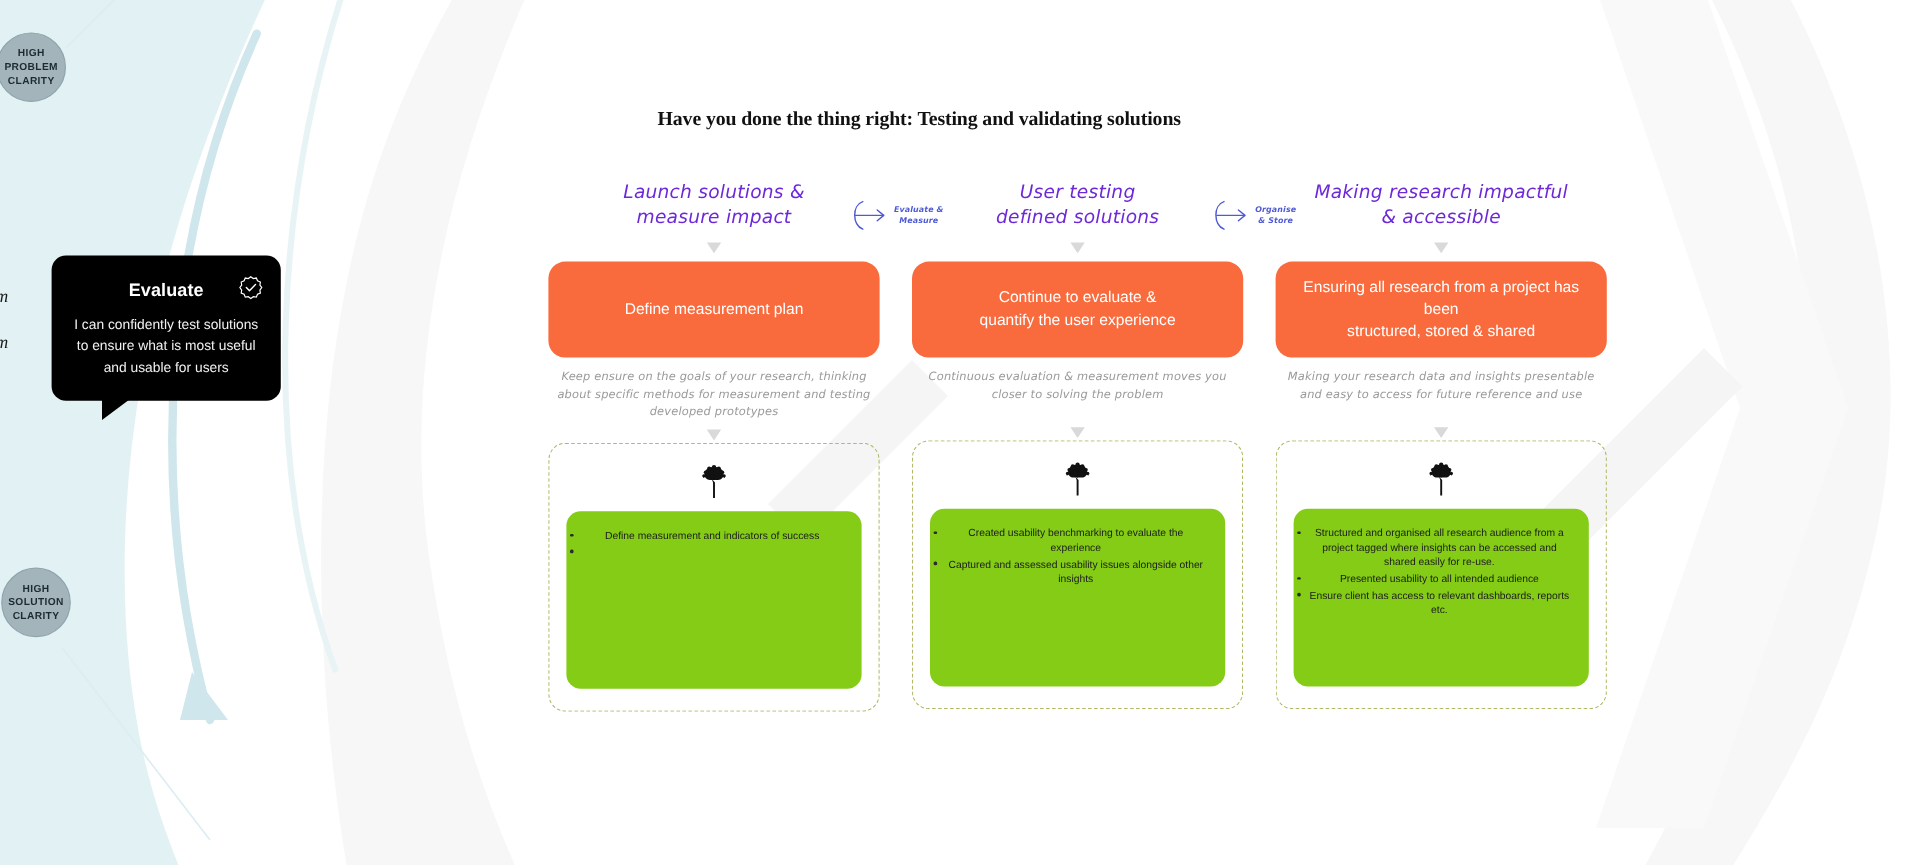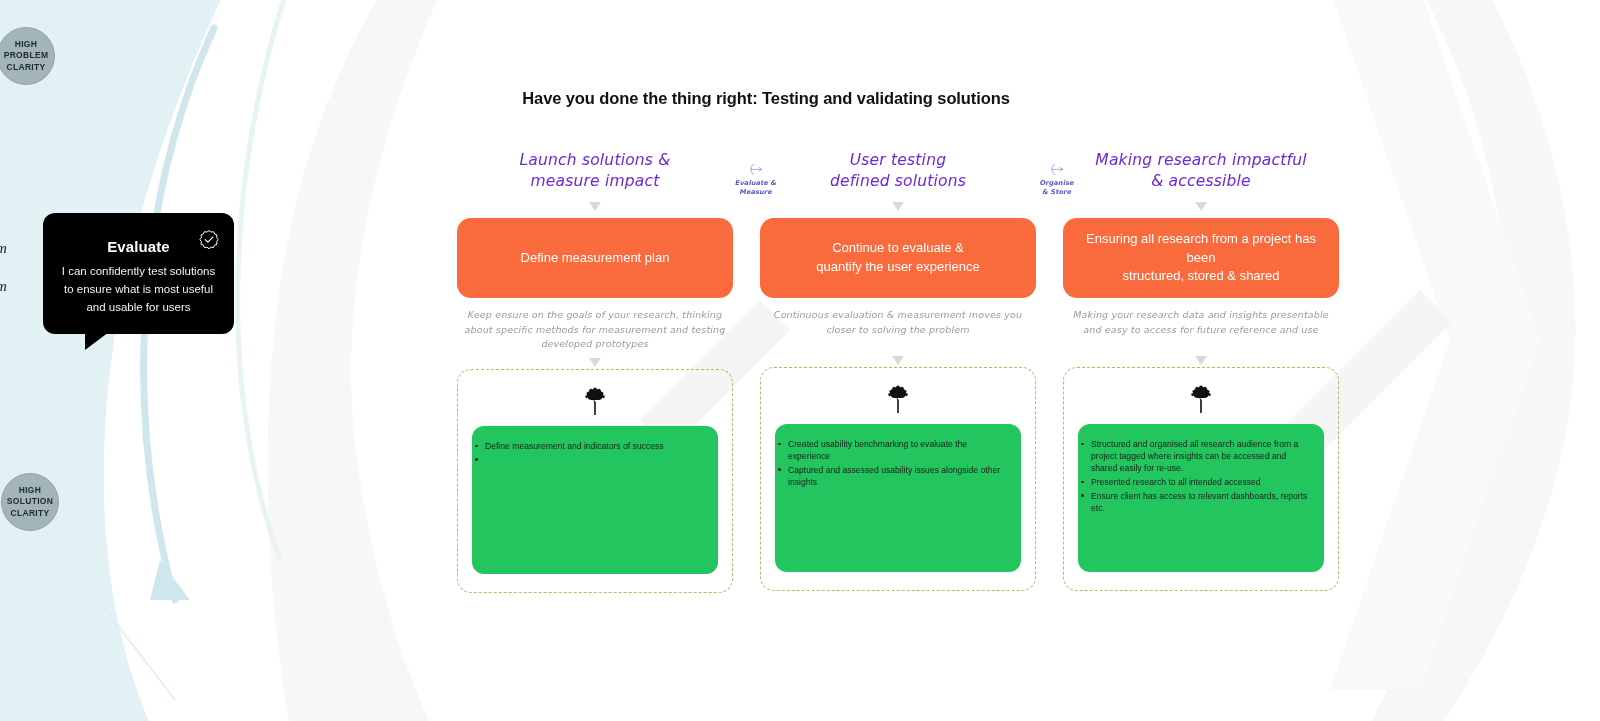--- a/index.html
+++ b/index.html
@@ -64,21 +64,21 @@
     position: absolute;
     left: 43px; top: 213px;
     width: 191px;
     background: #000000;
     border-radius: 12px;
     padding: 16px 16px 18px;
     color: #ffffff;
   }
   .tooltip-head {
     display: flex;
-    align-items: flex-end;
+    align-items: center;
     justify-content: center;
     position: relative;
     height: 26px;
     margin-bottom: 8px;
   }
   .tooltip-title {
     font-size: 15px;
     font-weight: 700;
     letter-spacing: .1px;
   }
@@ -114,21 +114,21 @@
   .page-title {
     position: absolute;
     left: 0; top: 89px;
     width: 1600px;
     text-align: center;
     font-size: 16.5px;
     font-weight: 700;
     color: #111111;
     letter-spacing: -.1px;
   }
-  .page-title-inner { display: inline-block; margin-left: -68px; }
+  .page-title-inner { display: inline-block; margin-left: -68px; font-family: Liberation Serif, serif; }
 
   
   .column {
     position: absolute;
     top: 150px;
     width: 276px;
   }
   #column-0 { left: 457px; }
   #column-1 { left: 760px; }
   #column-2 { left: 1063px; }
@@ -189,24 +189,25 @@
     min-height: 222px;
   }
 
   .tree-icon {
     display: block;
     margin: 0 auto 10px;
     width: 30px; height: 30px;
   }
 
   .green-card {
-    background: #22c55e;
+    background: #84cc16;
     border-radius: 12px;
     padding: 14px 16px 14px 0;
     min-height: 148px;
+    text-align: center;
   }
   .green-card ul { list-style: none; }
   .green-card li {
     position: relative;
     padding-left: 13px;
     font-size: 8.6px;
     line-height: 1.42;
     color: #1c1c1c;
     margin-bottom: 1.5px;
     min-height: 12px;
@@ -222,21 +223,20 @@
 
   
   .connector {
     position: absolute;
     top: 163px;
     width: 100px;
     height: 34px;
     display: flex;
     align-items: center;
     gap: 3px;
-    flex-direction: column;
   }
   #connector-0 { left: 706px; }
   #connector-1 { left: 1007px; }
 
   .connector-label {
     font-family: "DejaVu Sans", sans-serif;
     font-style: italic;
     font-weight: 700;
     font-size: 6.6px;
     line-height: 1.35;
@@ -423,19 +423,19 @@
           <circle cx="22" cy="7.5" r="1.5" fill="#111"></circle>
         <circle cx="11" cy="4.5" r="1.7" fill="#111"></circle>
           <circle cx="19" cy="4.5" r="1.7" fill="#111"></circle>
         <circle cx="15" cy="3.2" r="1.8" fill="#111"></circle>
         <circle cx="6.5" cy="10.5" r="1.3" fill="#111"></circle>
           <circle cx="23.5" cy="10.5" r="1.3" fill="#111"></circle>
       </svg>
       <div class="green-card">
         <ul>
           <li>Structured and organised all research audience from a project tagged where insights can be accessed and shared easily for re-use.</li>
-          <li>Presented research to all intended accessed</li>
+          <li>Presented usability to all intended audience</li>
           <li>Ensure client has access to relevant dashboards, reports etc.</li>
         </ul>
       </div>
     </div>
   </div>
 </div>
 
 </body></html>

